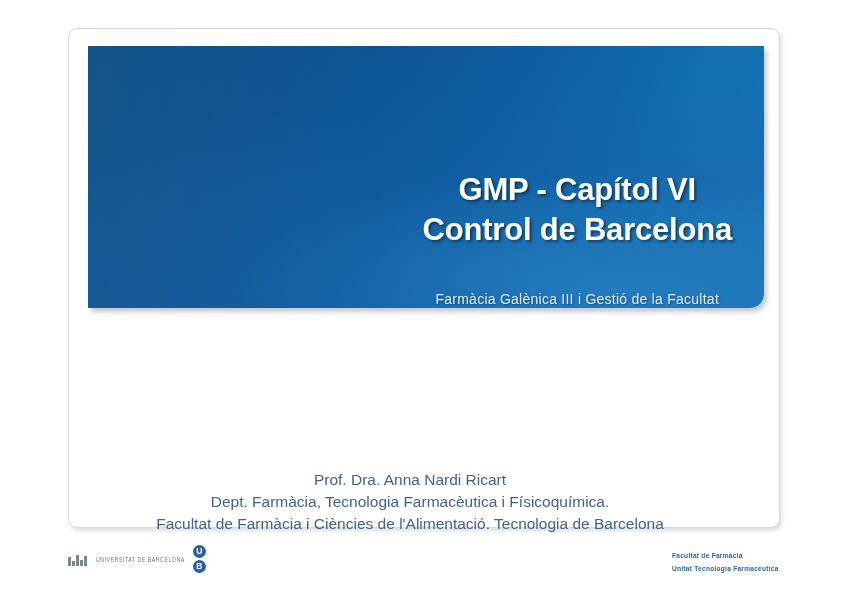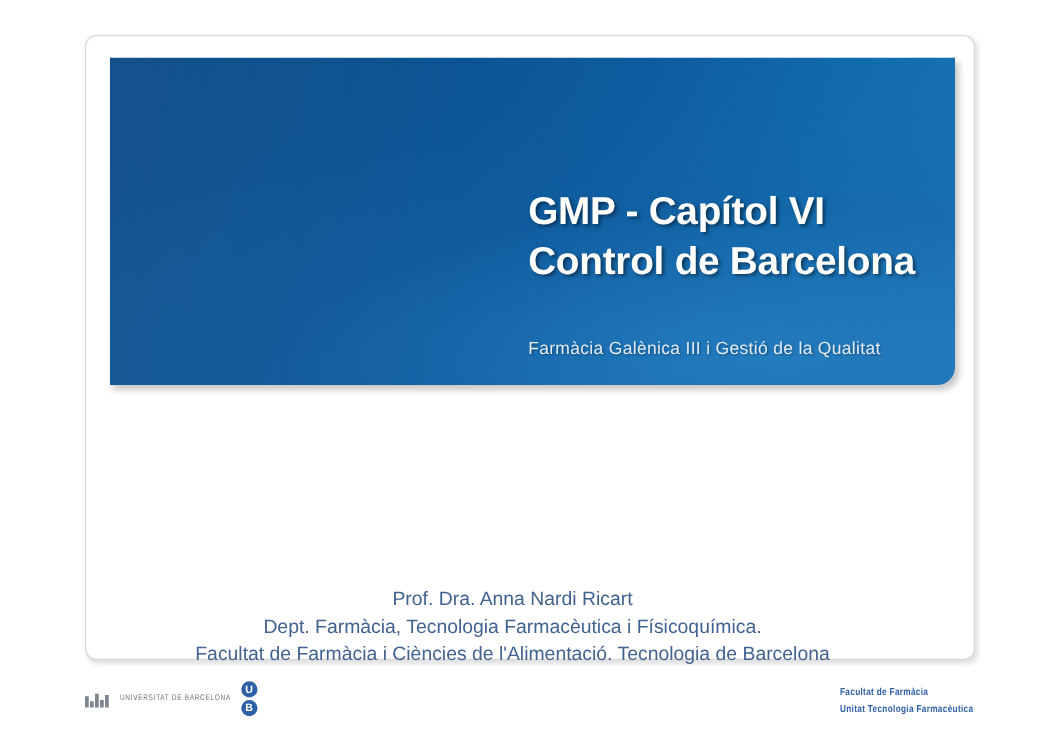--- a/index.html
+++ b/index.html
@@ -58,22 +58,22 @@
     width: 70%;
     height: 170%;
     background: linear-gradient(100deg, rgba(255,255,255,0.055) 0%, rgba(255,255,255,0.0) 72%);
     transform: rotate(-9deg);
     pointer-events: none;
   }
 
   .banner-text-block {
     position: absolute;
     right: 32px;
-    top: 103px;
-    text-align: left;
+    top: 124px;
+    text-align: center;
   }
   .title-line {
     color: #ffffff;
     font-size: 31px;
     font-weight: bold;
     line-height: 1.28;
     letter-spacing: -0.2px;
     text-shadow: 2px 2px 3px rgba(0,0,0,0.45);
     white-space: nowrap;
   }
@@ -181,21 +181,21 @@
     <div class="author-line">Facultat de Farmàcia i Ciències de l'Alimentació. Tecnologia de Barcelona</div>
   </div>
 
 </div>
 
 <div class="title-banner">
   <div class="banner-sheen"></div>
   <div class="banner-text-block">
     <div class="title-line">GMP - Capítol VI</div>
     <div class="title-line">Control de Barcelona</div>
-    <div class="subtitle-line">Farmàcia Galènica III i Gestió de la Qualitat</div>
+    <div class="subtitle-line">Farmàcia Galènica III i Gestió de la Facultat</div>
   </div>
 </div>
 
 <div class="ub-logo">
   <div class="ub-emblem">
     <i></i>
       <i></i>
       <i></i>
       <i></i>
       <i></i>

